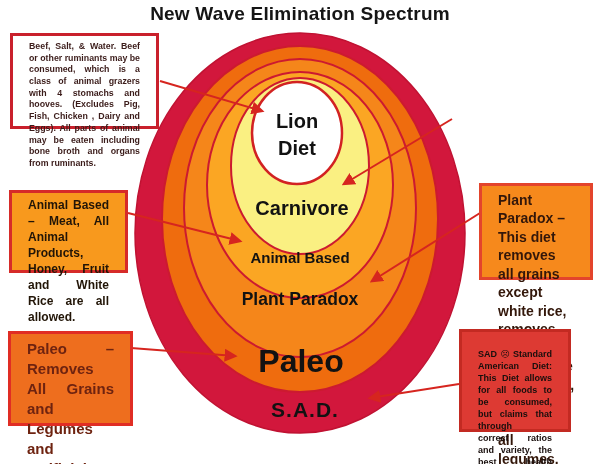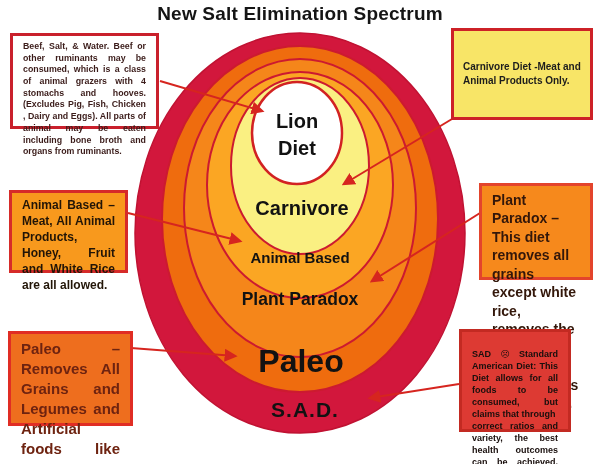--- a/index.html
+++ b/index.html
@@ -7,40 +7,40 @@
     position:relative;width:600px;height:464px;overflow:hidden;background:#ffffff;
     font-family:"Liberation Sans","DejaVu Sans",sans-serif;
   }
   .title{
     position:absolute;top:3px;left:0;width:600px;text-align:center;
     font-size:19px;font-weight:700;color:#151515;letter-spacing:.2px;margin:0;
   }
   svg.diagram{position:absolute;left:0;top:0;}
   svg .ring-label{font-family:"Liberation Sans","DejaVu Sans",sans-serif;font-weight:700;fill:#121212;}
   .callout{
-    position:absolute;box-sizing:border-box;padding:5px 10px;
+    position:absolute;box-sizing:border-box;padding:5px 16px;
     font-size:8.8px;line-height:1.33;font-weight:600;text-align:justify;
   }
   .callout p{margin:0;}
   #co-lion   {left:10px; top:33px; width:149px; height:96px; background:#ffffff; border:3px solid #c9202c; color:#3b1c1a;}
   #co-carn   {left:451px; top:28px; width:142px; height:92px; background:#f8e567; border:3px solid #cd2127; color:#1d1d1d;
               display:flex;align-items:center;text-align:left;font-size:10px;line-height:1.45;padding:0 9px;}
   #co-animal {left:9px;  top:190px; width:119px; height:83px; background:#f8991d; border:3px solid #d62b29; color:#221507;font-size:12px;}
   #co-plant  {left:479px;top:183px; width:114px; height:97px; background:#f6891c; border:3px solid #e3442c; color:#33170a;
               text-align:left;font-size:14px;line-height:1.32;}
   #co-paleo  {left:8px;  top:331px; width:125px; height:95px; background:#ee6e1e; border:3px solid #e02d24; color:#6e2310;font-size:15px;}
   #co-sad    {left:459px;top:329px; width:112px; height:103px; background:#dd3a33; border:3px solid #c32a22; color:#190f0d;
               font-size:9px;white-space:pre-line;}
 </style>
 </head>
 <body>
 
 <div class="stage">
 
-  <h1 class="title">New Salt Elimination Spectrum</h1>
+  <h1 class="title">New Wave Elimination Spectrum</h1>
 
   <svg class="diagram" width="600" height="464" viewBox="0 0 600 464">
     <defs>
       <marker id="arrow" viewBox="0 0 10 10" refX="8" refY="5" markerWidth="6.5" markerHeight="6.5" orient="auto-start-reverse">
         <path d="M0,0 L10,5 L0,10 z" fill="#d6251f"></path>
       </marker>
     </defs>
 
     <ellipse cx="300" cy="233" rx="165" ry="200" stroke="#c01232" stroke-width="1.5" fill="#d2173c"></ellipse>
     <ellipse cx="300" cy="219" rx="138" ry="173" stroke="#cc1a30" stroke-width="2" fill="#ef6c0e"></ellipse>
@@ -62,23 +62,20 @@
     <line x1="128" y1="213" x2="240" y2="241" stroke="#d6251f" stroke-width="2" marker-end="url(#arrow)"></line>
     <line x1="480" y1="213" x2="372" y2="281" stroke="#d6251f" stroke-width="2" marker-end="url(#arrow)"></line>
     <line x1="131" y1="348" x2="235" y2="356" stroke="#d6251f" stroke-width="2" marker-end="url(#arrow)"></line>
     <line x1="459" y1="384" x2="370" y2="398" stroke="#d6251f" stroke-width="2" marker-end="url(#arrow)"></line>
   </svg>
 
   <div class="callout" id="co-lion">
     <p>Beef, Salt, &amp; Water. Beef or other ruminants may be consumed, which is a class of animal grazers with 4 stomachs and hooves. (Excludes Pig, Fish, Chicken , Dairy and Eggs). All parts of animal may be eaten including bone broth and organs from ruminants.</p>
   </div>
 
-  <div class="callout" id="co-carn">
-    <p>Carnivore Diet -Meat and Animal Products Only.</p>
-  </div>
 
   <div class="callout" id="co-animal">
     <p>Animal Based – Meat, All Animal Products, Honey, Fruit and White Rice are all allowed.</p>
   </div>
 
   <div class="callout" id="co-plant">
     <p>Plant Paradox – This diet removes all grains except white rice, removes the nightshade vegetables, and removes all legumes.</p>
   </div>
 
   <div class="callout" id="co-paleo">

